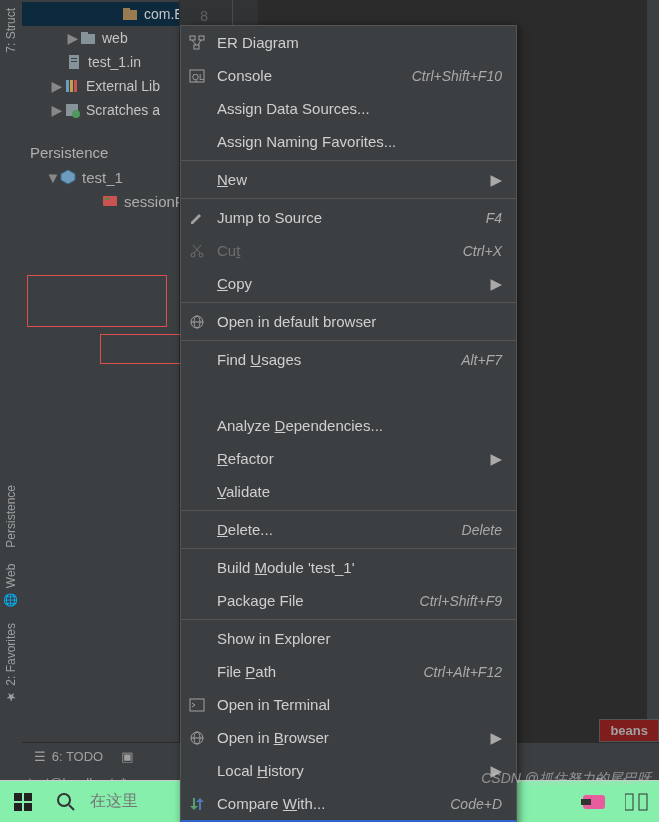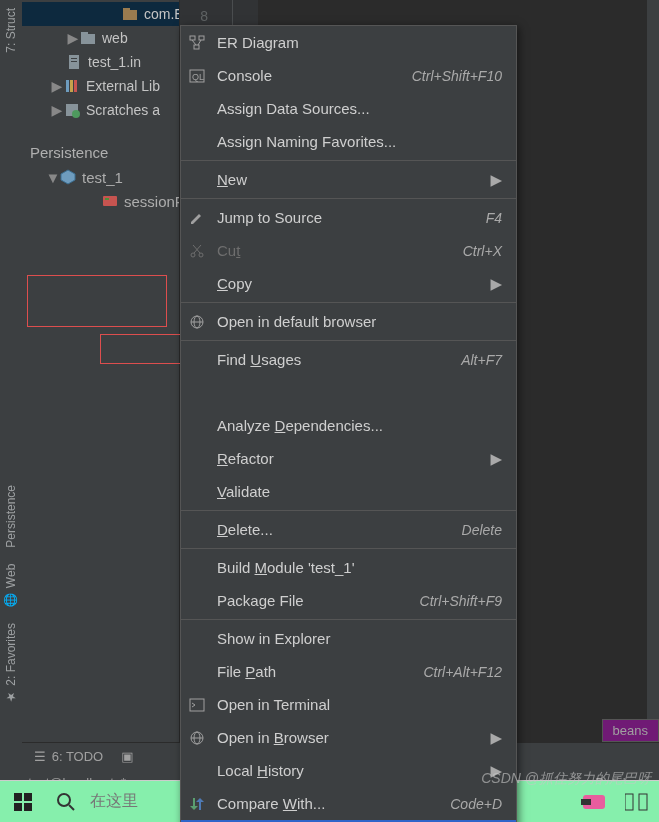--- a/index.html
+++ b/index.html
@@ -54,21 +54,21 @@
 
 .bottom-tabs { position: absolute; left: 22px; right: 0; bottom: 52px; height: 28px; background: #3c3f41; border-top: 1px solid #2b2b2b; display: flex; align-items: center; color: #a0a0a0; font-size: 13px; gap: 18px; padding-left: 12px; }
 .bottom-tabs .tab-item { display: flex; align-items: center; gap: 6px; }
 .status-bar { position: absolute; left: 0; right: 0; bottom: 28px; height: 24px; background: #3c3f41; color: #9a9a9a; font-size: 13px; display: flex; align-items: center; padding: 0 8px; gap: 8px; }
 .taskbar { position: absolute; left: 0; right: 0; bottom: 0; height: 42px; background: #86efac; display: flex; align-items: center; border-top: 1px solid #ccc; }
 .win-btn { width: 46px; height: 100%; display: flex; align-items: center; justify-content: center; }
 .search-box { flex: 1; max-width: 300px; height: 100%; display: flex; align-items: center; padding: 0 10px; color: #777; font-size: 16px; gap: 14px; }
 .task-icons { margin-left: auto; display: flex; align-items: center; gap: 18px; padding-right: 10px; }
 
 
-.hints { position: absolute; right: 0; bottom: 80px; background: #701a75; border: 1px solid #555; padding: 3px 10px; color: #a0a0a0; font-size: 13px; }
+.hints { position: absolute; right: 0; bottom: 80px; background: #7f1d1d; border: 1px solid #555; padding: 3px 10px; color: #a0a0a0; font-size: 13px; font-weight: bold; }
 
 
 .watermark { position: absolute; right: 8px; bottom: 34px; color: #c8c8c8; font-size: 14px; opacity: .6; z-index: 100; font-style: italic; }
 .status-right { margin-left: auto; display: flex; gap: 14px; align-items: center; }
 
 svg { display: block; }
 </style>
 </head>
 <body>
 

